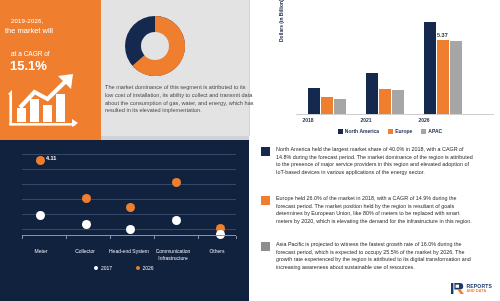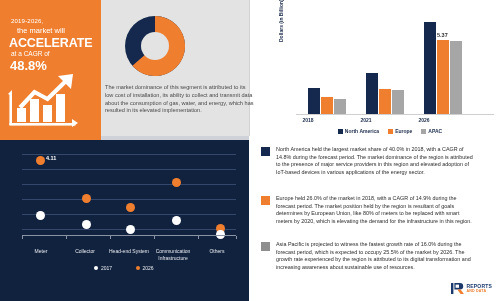--- a/index.html
+++ b/index.html
@@ -14,21 +14,21 @@
   
   .orange-panel{
     position:absolute;left:0;top:0;width:101px;height:136px;
     background:#ef7f2f;box-sizing:border-box;
   }
   .op-years{
     position:absolute;left:11px;top:17px;width:80px;
     font-size:6px;color:#ffffff;letter-spacing:.2px;line-height:8px;
   }
   .op-line2{
-    position:absolute;left:17px;top:26px;width:85px;
+    position:absolute;left:5px;top:26px;width:85px;
     font-size:7.5px;color:#ffffff;line-height:9px;
   }
   .op-accel{
     position:absolute;left:9px;top:36px;width:92px;
     font-size:12.5px;font-weight:bold;color:#ffffff;letter-spacing:-.1px;
   }
   .op-cagr{
     position:absolute;left:11px;top:50px;width:80px;
     font-size:6.5px;color:#ffffff;line-height:8px;
   }
@@ -149,23 +149,22 @@
   .logo-t2{font-size:3.6px;font-weight:bold;color:#ef7f2f;letter-spacing:.2px;}
 </style>
 </head>
 <body>
 
 <div class="page">
 
   <div class="orange-panel">
     <div class="op-years">2019-2026,</div>
     <div class="op-line2">the market will</div>
-    <div class="op-accel">ACCELERATE</div>
     <div class="op-cagr">at a CAGR of</div>
-    <div class="op-pct">48.8%</div>
+    <div class="op-pct">15.1%</div>
 
     <svg class="growth-art" viewBox="0 0 92 58">
       <path d="M6 24 L6 18 L2 22 L6 24 Z" fill="#ffffff"></path>
       <rect x="3.4" y="21" width="2.6" height="32" fill="#ffffff"></rect>
       <rect x="3.4" y="51" width="66" height="2.6" fill="#ffffff"></rect>
       <path d="M66 55 L72 51 L66 47 Z" fill="#ffffff"></path>
       <rect x="11" y="36" width="9" height="14" fill="#ffffff"></rect>
       <rect x="24" y="27" width="9" height="23" fill="#ffffff"></rect>
       <rect x="37" y="33" width="9" height="17" fill="#ffffff"></rect>
       <rect x="50" y="22" width="9" height="28" fill="#ffffff"></rect>

